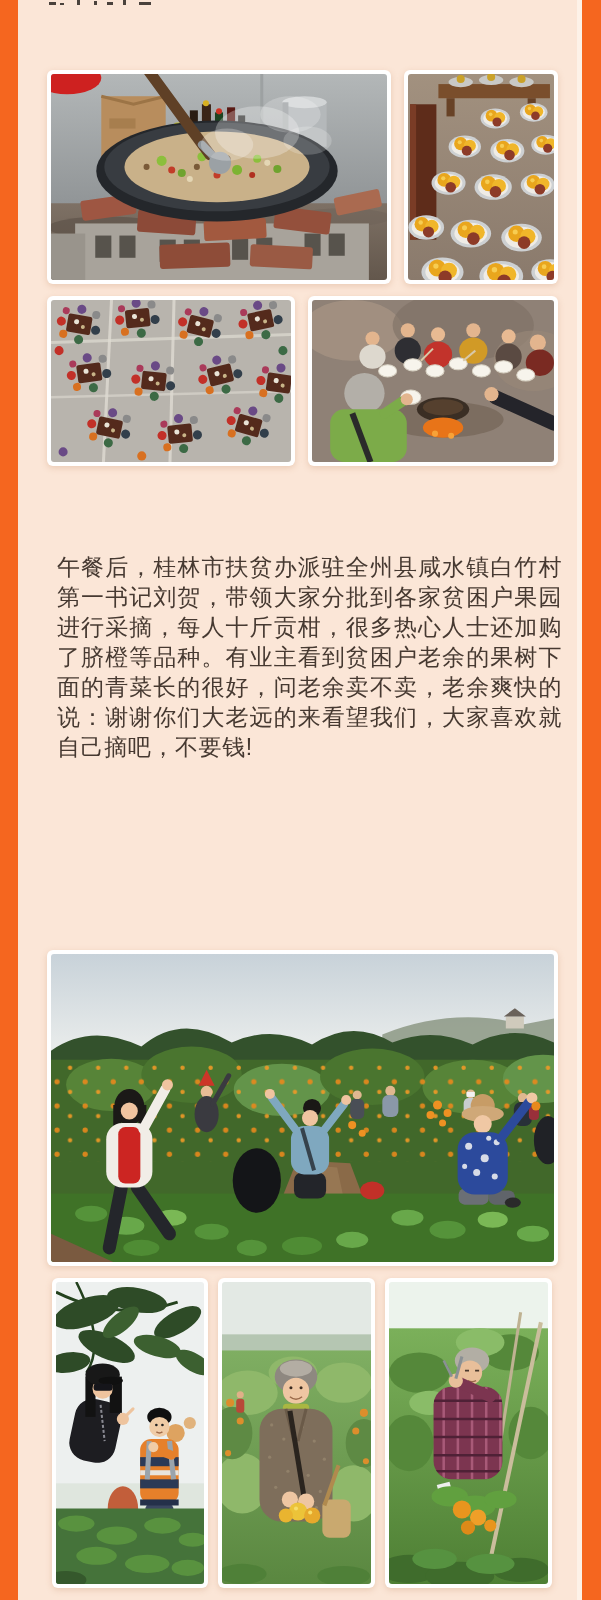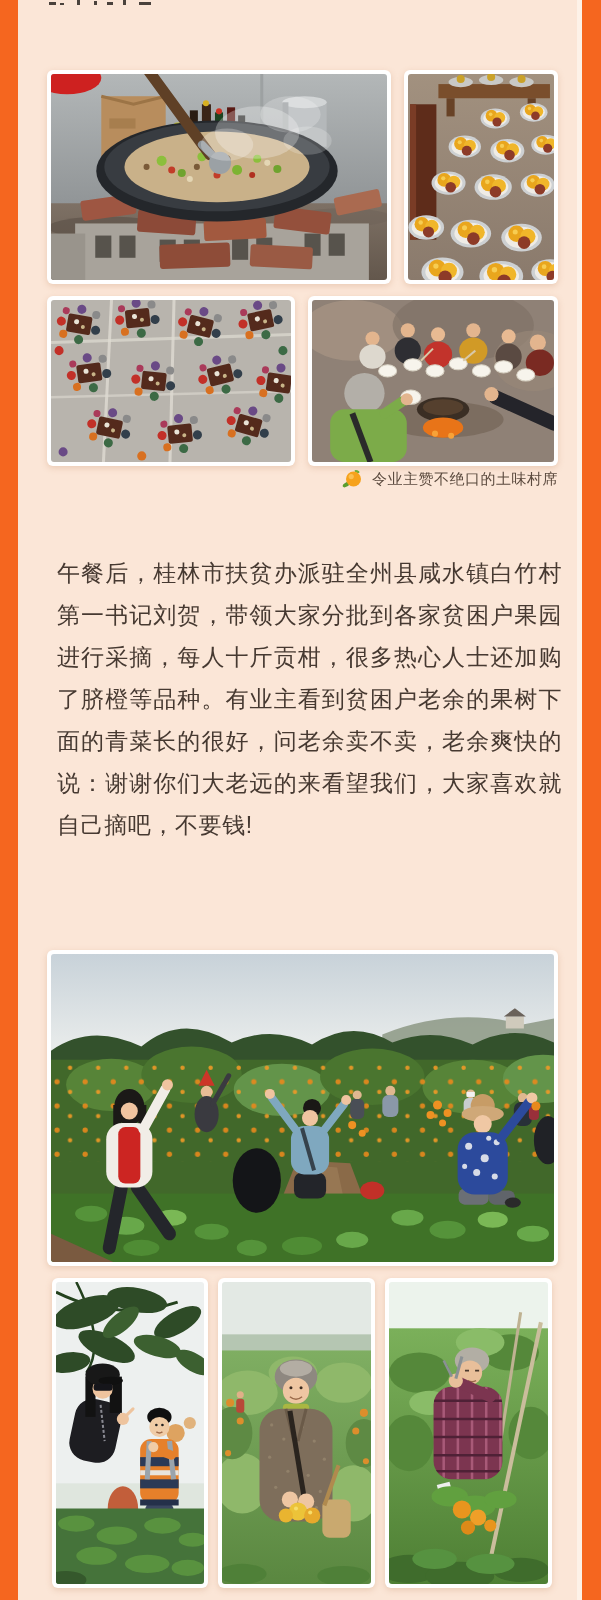--- a/index.html
+++ b/index.html
@@ -23,21 +23,21 @@
   .ph-orchard{left:47px;top:950px;width:511px;height:316px;}
   .ph-p1{left:52px;top:1278px;width:156px;height:310px;}
   .ph-p2{left:218px;top:1278px;width:157px;height:310px;}
   .ph-p3{left:385px;top:1278px;width:167px;height:310px;}
 
   .caption{position:absolute;top:468px;right:43px;display:flex;align-items:center;gap:8px;
            color:#5b4a3e;font-size:15px;letter-spacing:.5px;}
   .caption svg{display:block;}
 
   .paragraph{position:absolute;left:57px;top:552px;width:505px;margin:0;
-             color:#463931;font-size:23px;line-height:42px;letter-spacing:.6px;
+             color:#463931;font-size:23px;line-height:30px;letter-spacing:.6px;
              text-align:justify;word-break:break-all;}
 </style>
 </head>
 <body>
 
 <div class="page">
 
   <div class="strip strip-left"></div>
   <div class="strip strip-light"></div>
   <div class="strip strip-right"></div>
@@ -259,29 +259,20 @@
       <circle cx="52" cy="92" r="20" fill="#b3afa8"></circle>
       <rect x="18" y="108" width="76" height="52" rx="14" fill="#7cab49"></rect>
       <line x1="40" y1="112" x2="58" y2="160" stroke="#2a2a2a" stroke-width="6"></line>
       <line x1="72" y1="112" x2="90" y2="100" stroke="#7cab49" stroke-width="10" stroke-linecap="round"></line>
       <circle cx="94" cy="98" r="6" fill="#e3b58e"></circle>
       <line x1="240" y1="122" x2="182" y2="96" stroke="#24242a" stroke-width="14" stroke-linecap="round"></line>
       <circle cx="178" cy="93" r="7" fill="#e3b58e"></circle>
     </svg>
   </figure>
 
-  <div class="caption">
-    <svg width="22" height="22" viewBox="0 0 22 22">
-      <ellipse cx="4.5" cy="16.5" rx="4.2" ry="2" fill="#5a9e2f" transform="rotate(-30 4.5 16.5)"></ellipse>
-      <ellipse cx="15" cy="3.5" rx="2.6" ry="1.3" fill="#6fae3a" transform="rotate(20 15 3.5)"></ellipse>
-      <circle cx="11.5" cy="11" r="7.5" fill="#f6a21c"></circle>
-      <circle cx="9.2" cy="8.6" r="2.6" fill="#fcc35a" opacity=".9"></circle>
-    </svg>
-    <span>令业主赞不绝口的土味村席</span>
-  </div>
 
   <p class="paragraph">午餐后，桂林市扶贫办派驻全州县咸水镇白竹村第一书记刘贺，带领大家分批到各家贫困户果园进行采摘，每人十斤贡柑，很多热心人士还加购了脐橙等品种。有业主看到贫困户老余的果树下面的青菜长的很好，问老余卖不卖，老余爽快的说：谢谢你们大老远的来看望我们，大家喜欢就自己摘吧，不要钱!</p>
 
   <figure class="photo ph-orchard">
     <svg viewBox="0 0 501 306" preserveAspectRatio="none">
       <defs>
         <linearGradient id="sky" x1="0" y1="0" x2="0" y2="1">
             <stop offset="0" stop-color="#c8d2d9"></stop>
             <stop offset="1" stop-color="#eef0ee"></stop>
           </linearGradient>

